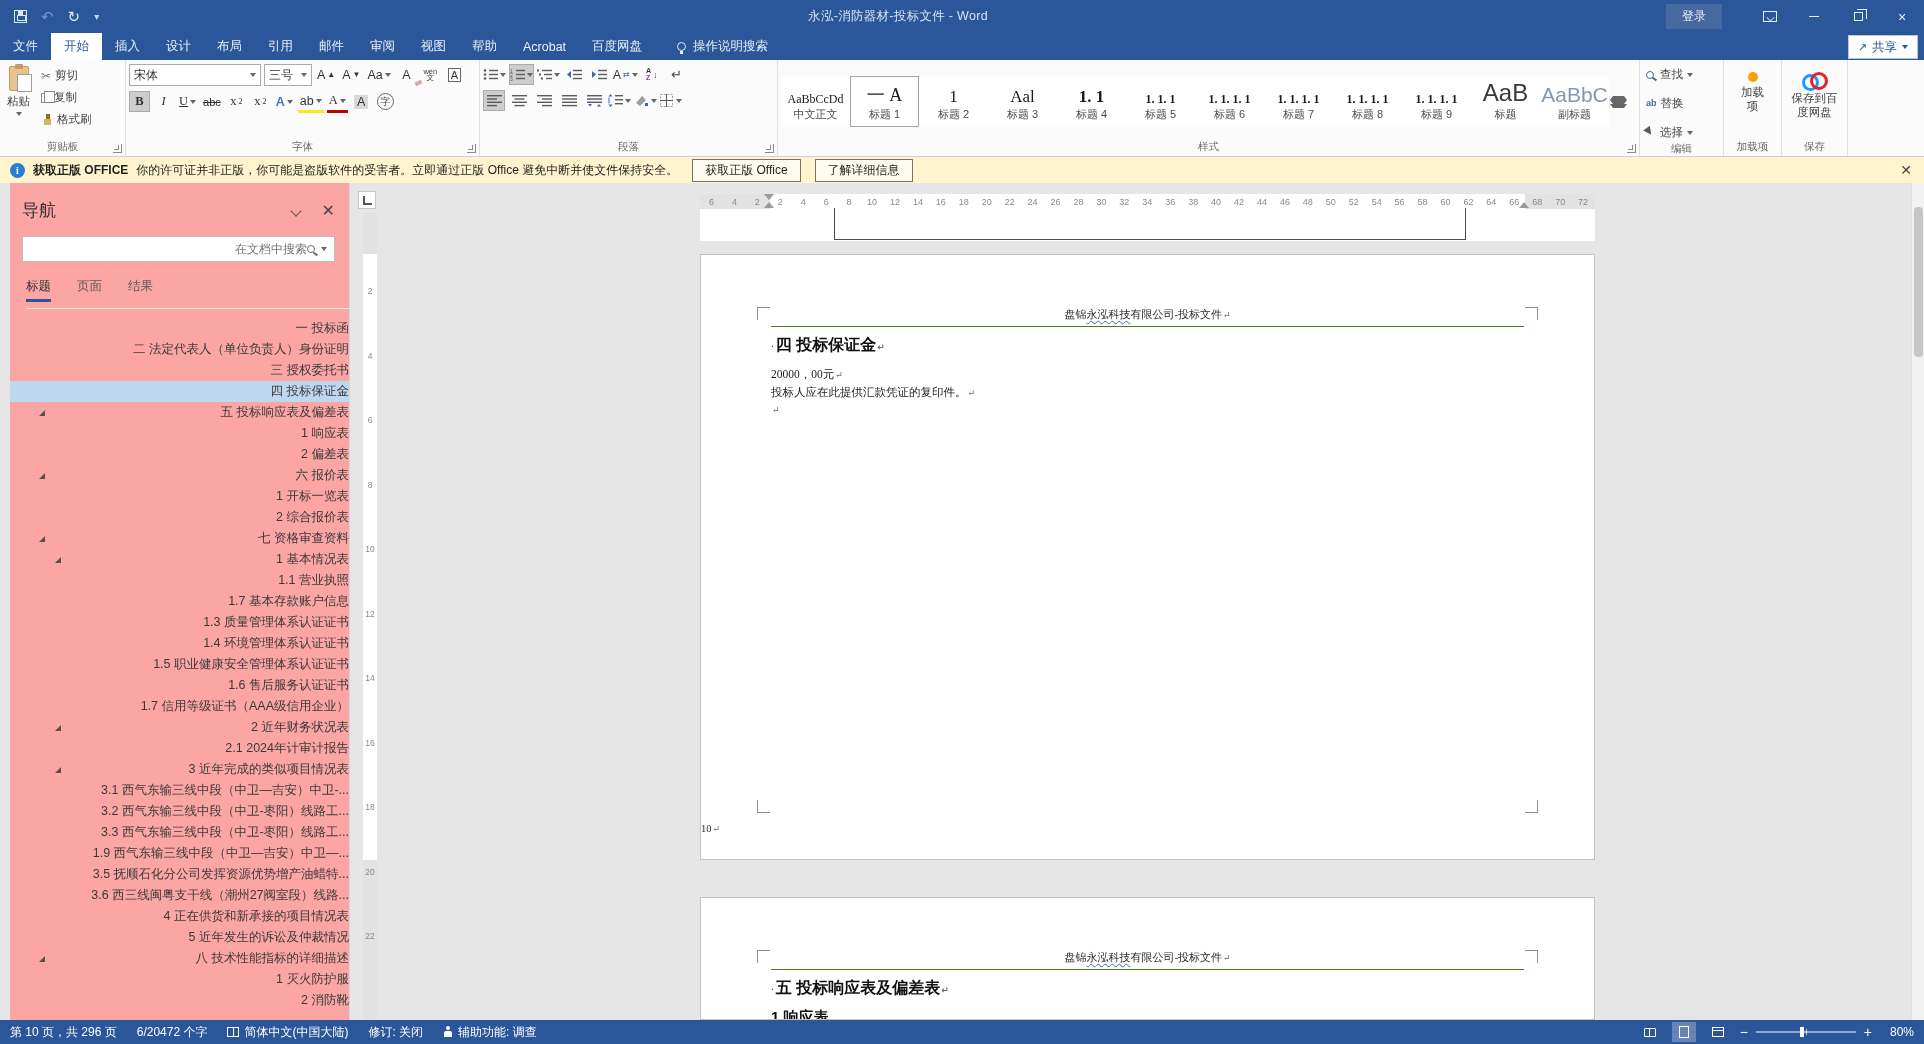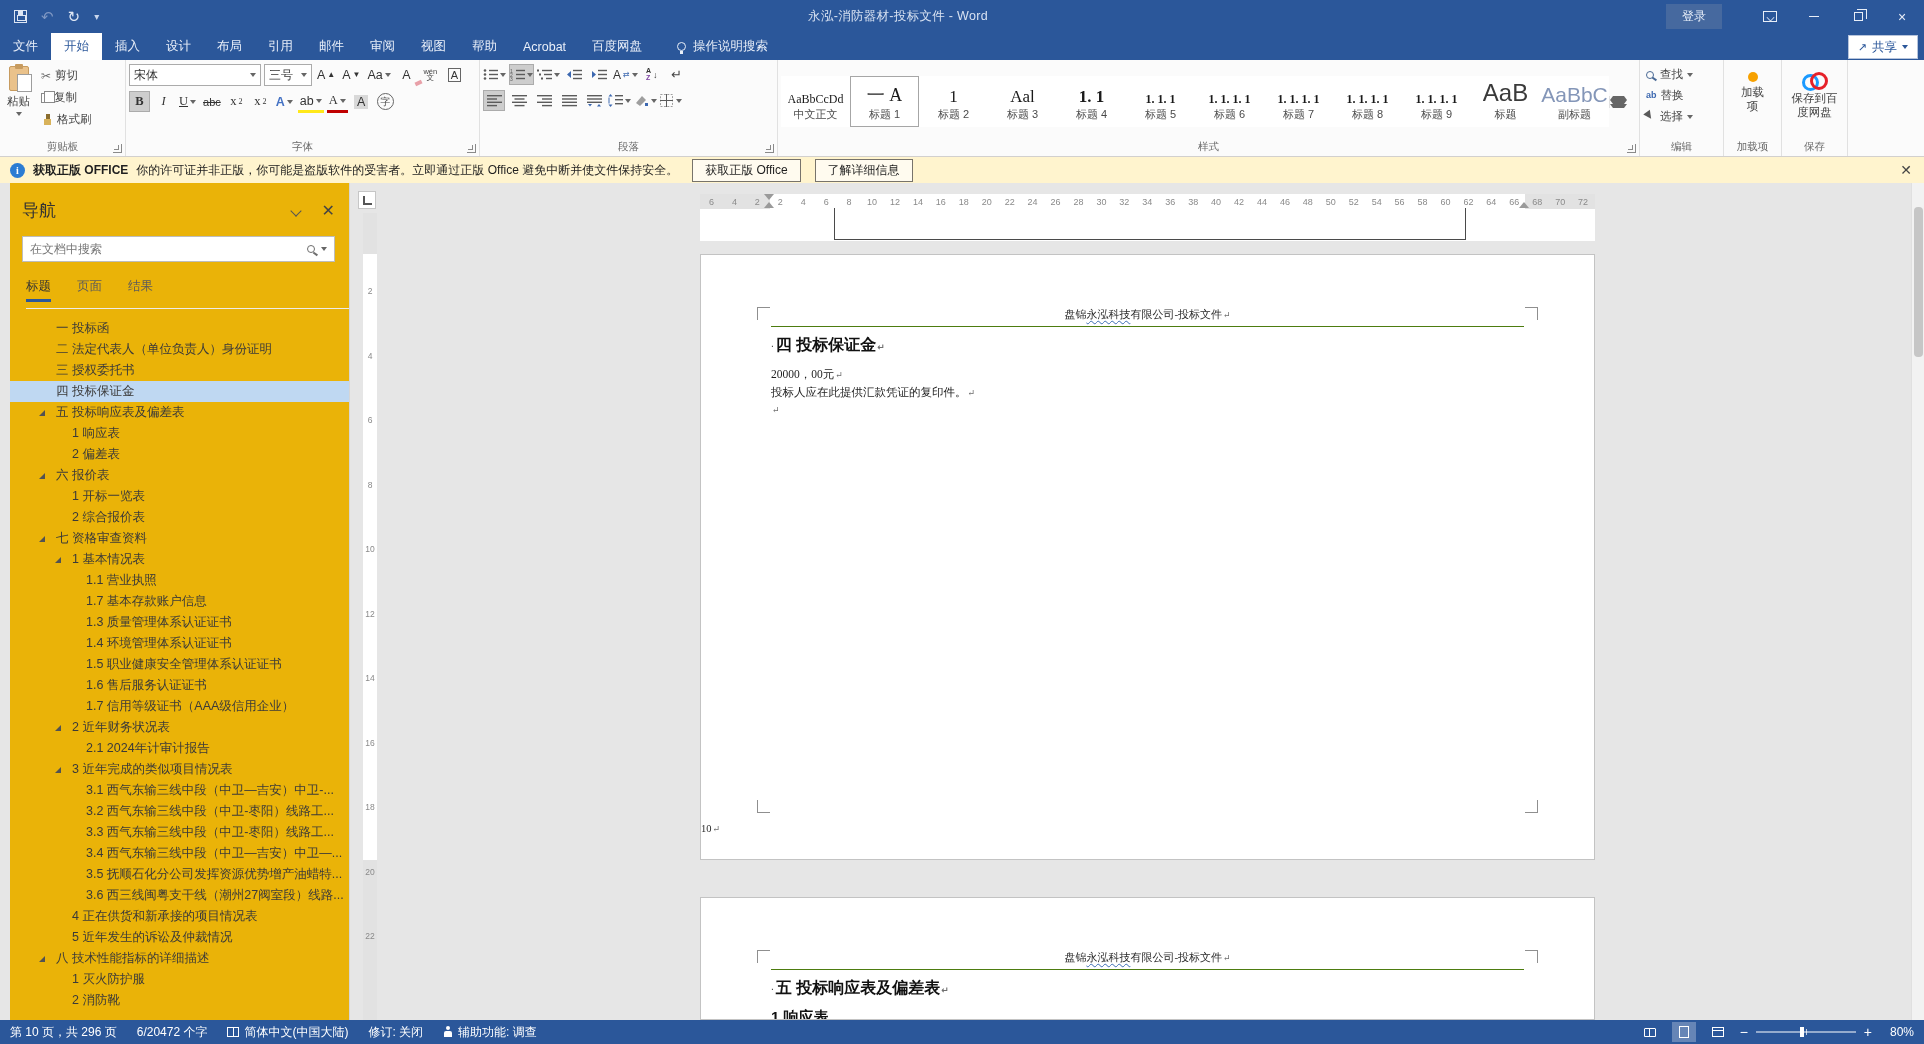--- a/index.html
+++ b/index.html
@@ -106,21 +106,21 @@
   .p-sm .sprev{font-size:12px;}
   .p-md .sprev{font-size:17px;}
   .p-bold .sprev{font-weight:bold;}
   .p-h1 .sprev{font-size:18px;font-family:"Liberation Serif","DejaVu Serif",serif;}
   .p-big .sprev{font-size:24px;color:#3A3A3A;}
   .p-muted .sprev{color:#8496B8;font-size:21px;}
   .galstrip{width:18px;border-left:1px solid #E1E1E1;display:flex;flex-direction:column;}
   .galstrip span{flex:1;display:flex;align-items:center;justify-content:center;}
 
   
-  .g-edit .rbody{flex-direction:column;justify-content:flex-start;gap:4px;padding-top:2px;}
+  .g-edit .rbody{flex-direction:column;justify-content:flex-start;gap:12px;padding-top:2px;}
   .ic-find{width:8px;height:8px;border:1.5px solid #4A6A96;border-radius:50%;position:relative;margin-right:2px;}
   .ic-find:after{content:'';position:absolute;right:-4px;bottom:-2px;width:5px;height:1.5px;background:#4A6A96;transform:rotate(35deg);}
   .ic-replace{font-size:9px;font-weight:bold;color:#3C68B0;line-height:1;}
   .ic-select{width:0;height:0;border:4px solid transparent;border-top:8px solid #5A5A5A;transform:rotate(-35deg);margin-right:2px;}
 
   
   .ic-addin{width:10px;height:10px;border-radius:50%;background:#F7A100;margin-top:6px;}
   .wraplabel{width:26px;text-align:center;line-height:1.25;}
   .wraplabel2{width:52px;text-align:center;line-height:1.25;}
   .ic-baidu{width:26px;height:16px;position:relative;margin-top:6px;}
@@ -131,21 +131,21 @@
   .notice{position:absolute;left:0;top:157px;width:100%;height:26px;background:#FFF4CE;display:flex;align-items:center;padding-left:10px;font-size:12px;color:#1F1F1F;}
   .ic-info{width:15px;height:15px;border-radius:50%;background:#2B7CD3;color:#FFF;font-size:10px;font-weight:bold;display:flex;align-items:center;justify-content:center;margin-right:8px;font-family:"Liberation Serif","DejaVu Serif",serif;}
   .notice b{margin-right:8px;}
   .nbtn{border:1px solid #77736B;background:#FFFBEF;font-size:12px;color:#1F1F1F;padding:2px 12px;margin-left:14px;white-space:nowrap;}
   .nclose{margin-left:auto;margin-right:12px;color:#444;font-size:14px;}
 
   
   .main{position:absolute;left:0;top:183px;right:0;bottom:24px;background:#E6E6E6;overflow:hidden;}
 
   
-  .navpane{position:absolute;left:10px;top:0;width:340px;bottom:0;background:#eab308;border-right:1px solid #D6D6D6;overflow:hidden;}
+  .navpane{position:absolute;left:10px;top:0;width:340px;bottom:0;background:#fca5a5;border-right:1px solid #D6D6D6;overflow:hidden;text-align:right;}
   .navhead{display:flex;align-items:center;margin:16px 14px 0 12px;}
   .navtitle{font-size:17px;color:#333;}
   .chev{width:8px;height:8px;border-right:1.5px solid #555;border-bottom:1.5px solid #555;transform:rotate(45deg);margin-left:auto;margin-right:22px;}
   .navclose{color:#444;font-size:16px;line-height:1;}
   .navsearch{margin:14px 14px 0 12px;height:26px;background:#FFF;border:1px solid #BDBDBD;display:flex;align-items:center;padding:0 7px;}
   .navsearch .ph{font-size:12px;color:#767676;flex:1;}
   .ic-mag{width:8px;height:8px;border:1.5px solid #6E6E6E;border-radius:50%;position:relative;margin-right:6px;}
   .ic-mag:after{content:'';position:absolute;right:-4px;bottom:-2px;width:5px;height:1.5px;background:#6E6E6E;transform:rotate(35deg);}
   .navtabs{display:flex;gap:26px;margin:16px 0 0 16px;padding-bottom:6px;border-bottom:1px solid #EDEBE9;}
   .ntab{font-size:12.5px;color:#5E5C5A;padding-bottom:4px;}
@@ -758,21 +758,21 @@
         <div class="nav-item lv2">
           
           <span>3.2 西气东输三线中段（中卫-枣阳）线路工...</span>
         </div>
         <div class="nav-item lv2">
           
           <span>3.3 西气东输三线中段（中卫-枣阳）线路工...</span>
         </div>
         <div class="nav-item lv2">
           
-          <span>3.4 西气东输三线中段（中卫—吉安）中卫—...</span>
+          <span>1.9 西气东输三线中段（中卫—吉安）中卫—...</span>
         </div>
         <div class="nav-item lv2">
           
           <span>3.5 抚顺石化分公司发挥资源优势增产油蜡特...</span>
         </div>
         <div class="nav-item lv2">
           
           <span>3.6 西三线闽粤支干线（潮州27阀室段）线路...</span>
         </div>
         <div class="nav-item lv1">

